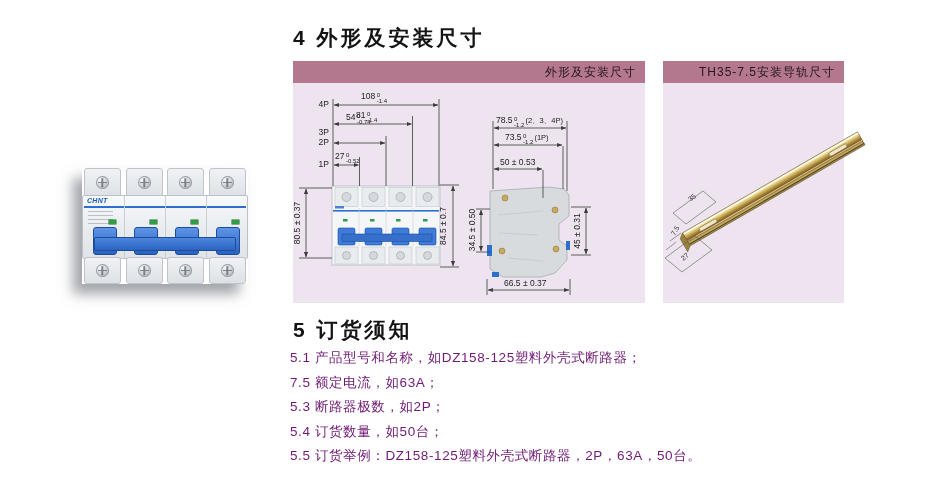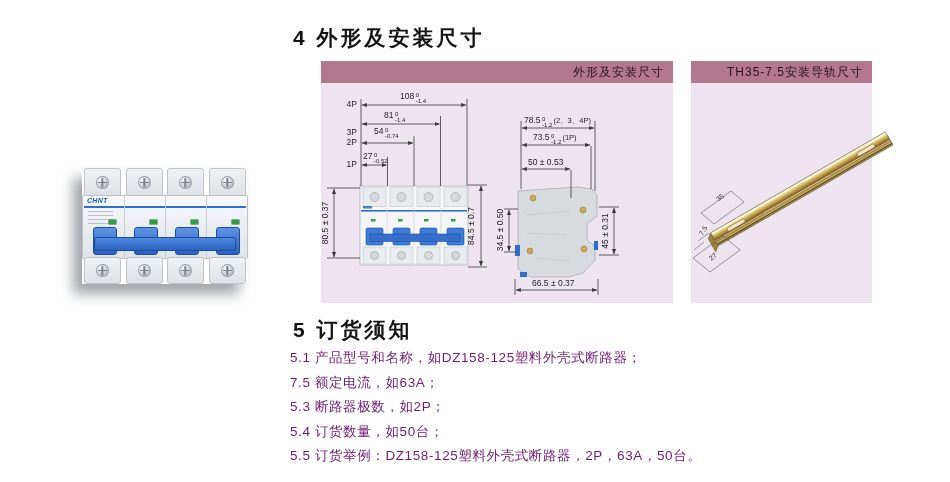--- a/index.html
+++ b/index.html
@@ -5,21 +5,21 @@
   html,body{margin:0;padding:0;background:#ffffff;}
   .page{position:relative;width:950px;height:482px;background:#ffffff;overflow:hidden;
         font-family:"Liberation Sans","DejaVu Sans",sans-serif;color:#1c1c1c;}
 
   
   .sec-title{position:absolute;margin:0;font-size:21px;font-weight:600;letter-spacing:3px;color:#141414;}
   #t4{left:293px;top:24px;}
   #t5{left:293px;top:316px;}
 
   
-  .panel{position:absolute;top:61px;height:242px;margin-left:28px;}
+  .panel{position:absolute;top:61px;height:242px;}
   .panel-left{left:293px;width:352px;}
   .panel-right{left:663px;width:181px;}
   .panel-header{height:22px;line-height:22px;background:#b3788d;color:#29151d;
                 font-size:12px;text-align:right;padding-right:9px;box-sizing:border-box;letter-spacing:1px;}
   .panel-body{position:relative;height:220px;background:#ede4ef;}
   .panel-body svg{position:absolute;left:0;top:0;}
 
   
   .dim{position:absolute;font-size:8.5px;line-height:9px;color:#222;white-space:nowrap;display:flex;align-items:flex-start;}
   .dim .dv{font-size:8.5px;}
@@ -204,35 +204,35 @@
           <path d="M194,196 V212 M277,196 V212"></path>
           <line x1="195" y1="207" x2="276" y2="207" marker-start="url(#arr)" marker-end="url(#arr)"></line>
         </g>
       </svg>
 
       <div class="plabel" style="top:16px">4P</div>
       <div class="plabel" style="top:44px">3P</div>
       <div class="plabel" style="top:54px">2P</div>
       <div class="plabel" style="top:76px">1P</div>
 
-      <div class="dim" style="left:79px;top:9px">
+      <div class="dim" style="left:68px;top:9px">
         <span class="dv">108</span>
           <span class="tol">
             <span>0</span>
             <span>-1.4</span>
           </span>
       </div>
       <div class="dim" style="left:63px;top:28px">
         <span class="dv">81</span>
           <span class="tol">
             <span>0</span>
             <span>-1.4</span>
           </span>
       </div>
-      <div class="dim" style="left:53px;top:44px">
+      <div class="dim" style="left:53px;top:30px">
         <span class="dv">54</span>
           <span class="tol">
             <span>0</span>
             <span>-0.74</span>
           </span>
       </div>
       <div class="dim" style="left:42px;top:69px">
         <span class="dv">27</span>
           <span class="tol">
             <span>0</span>

